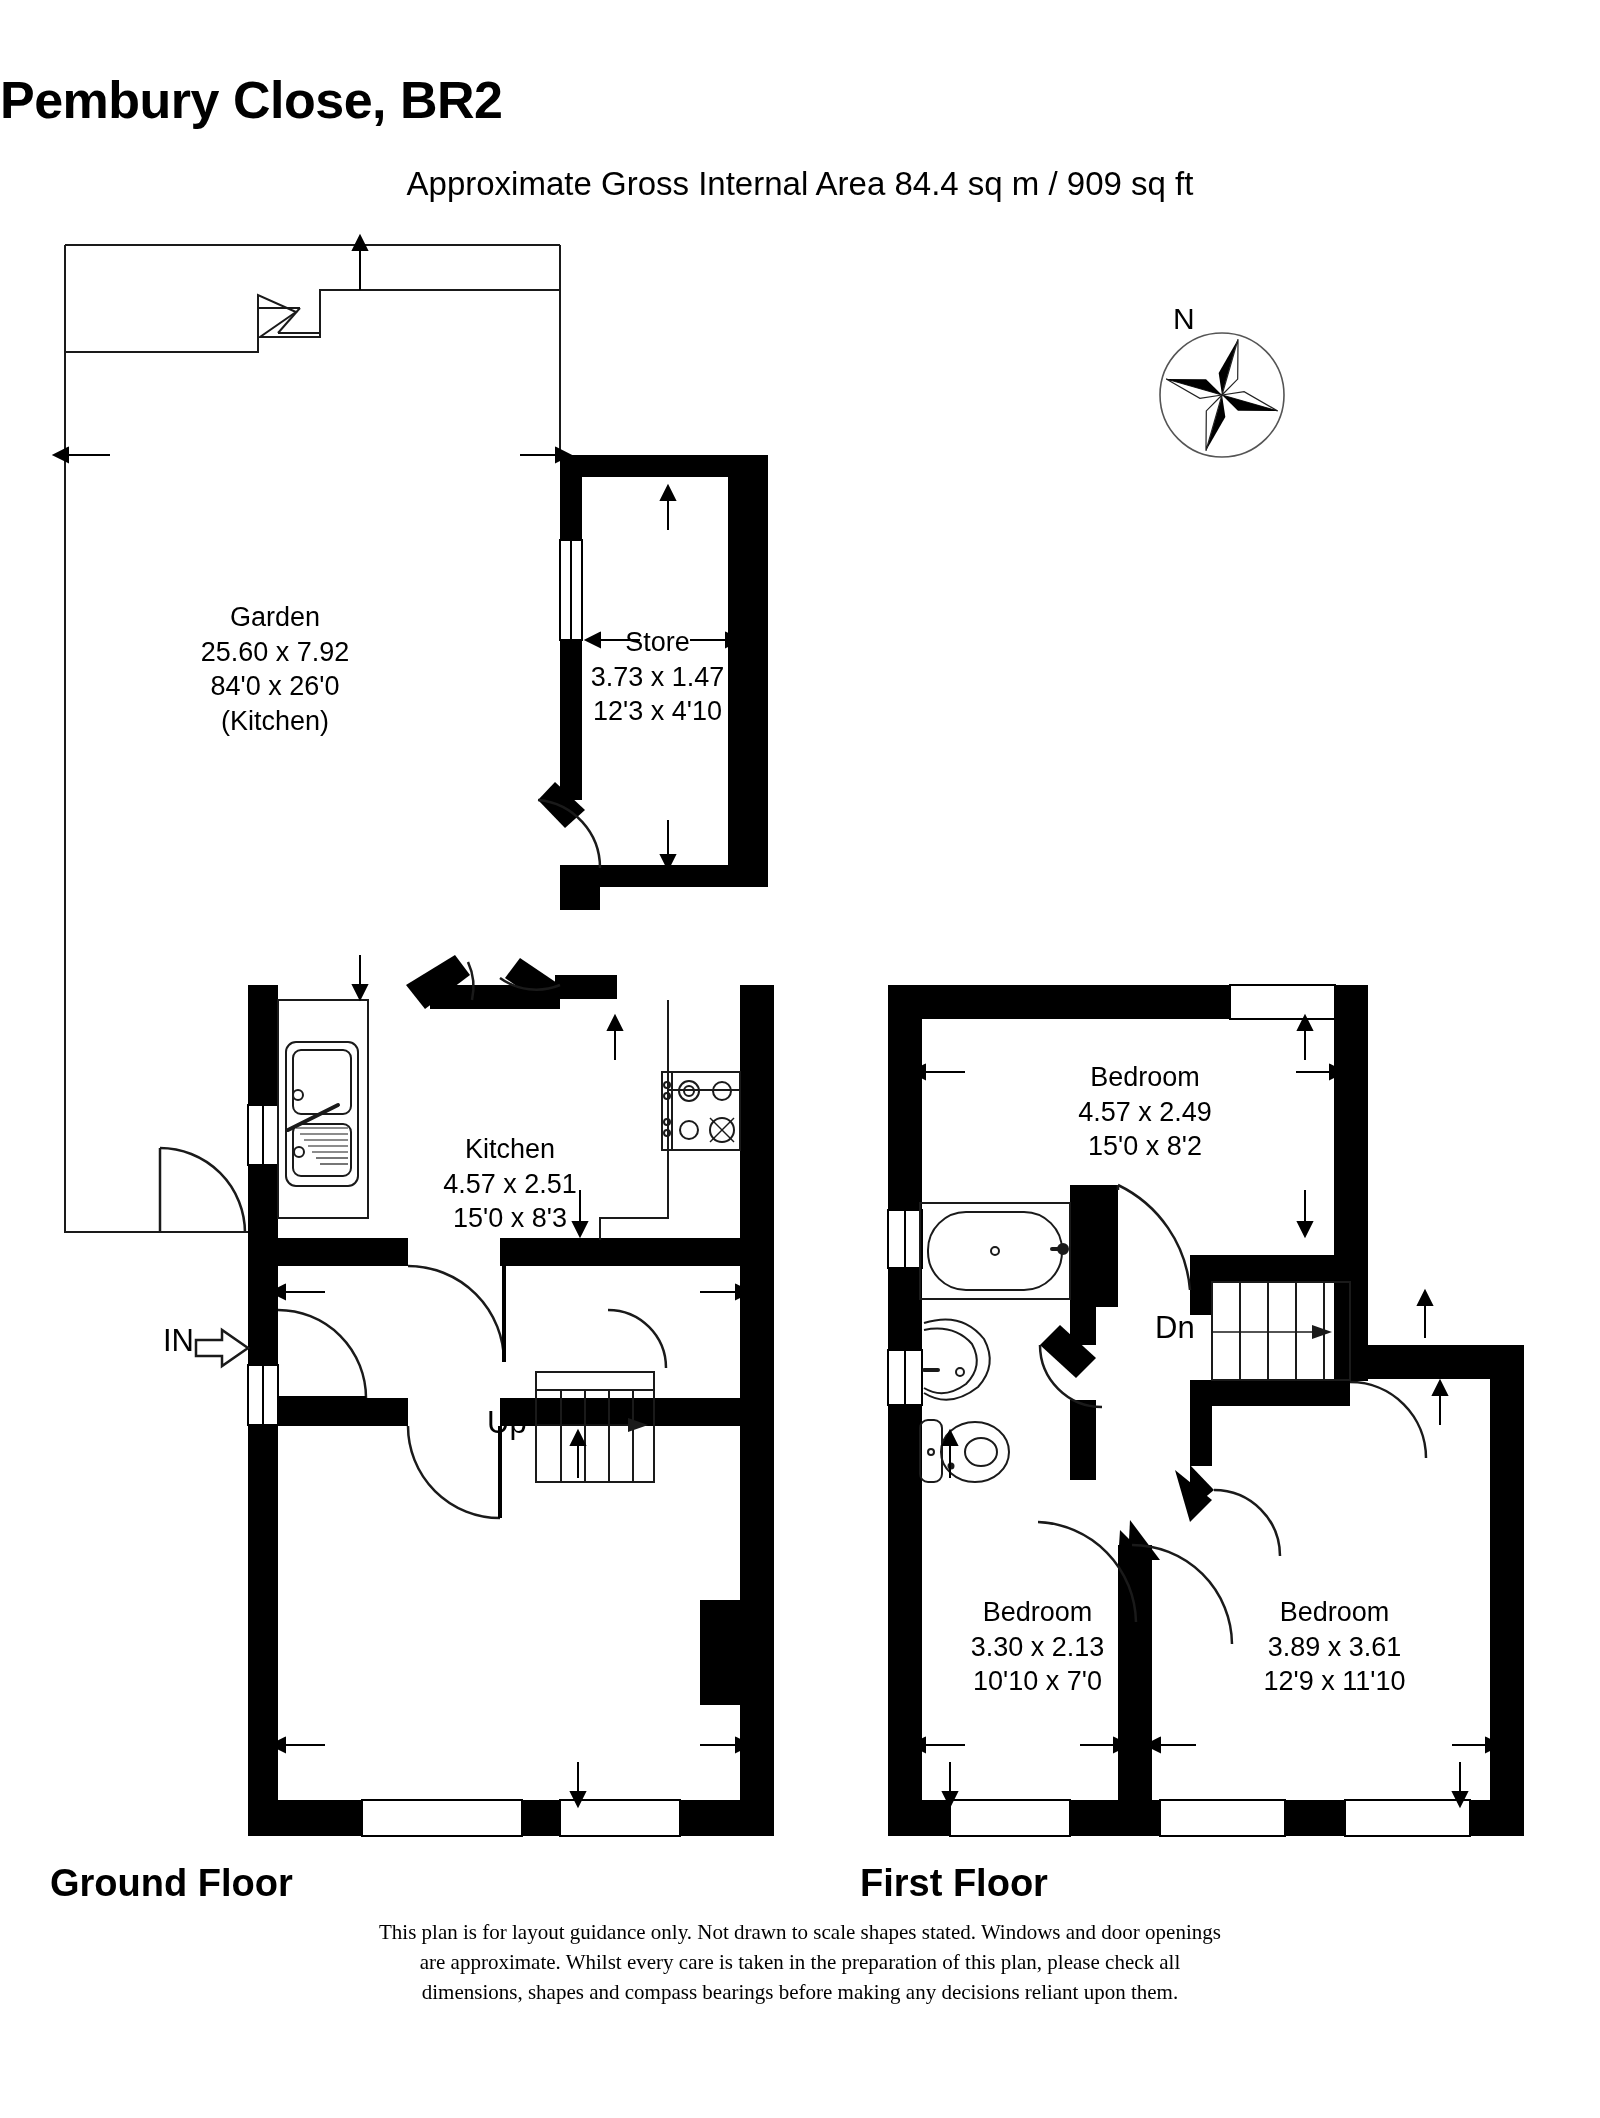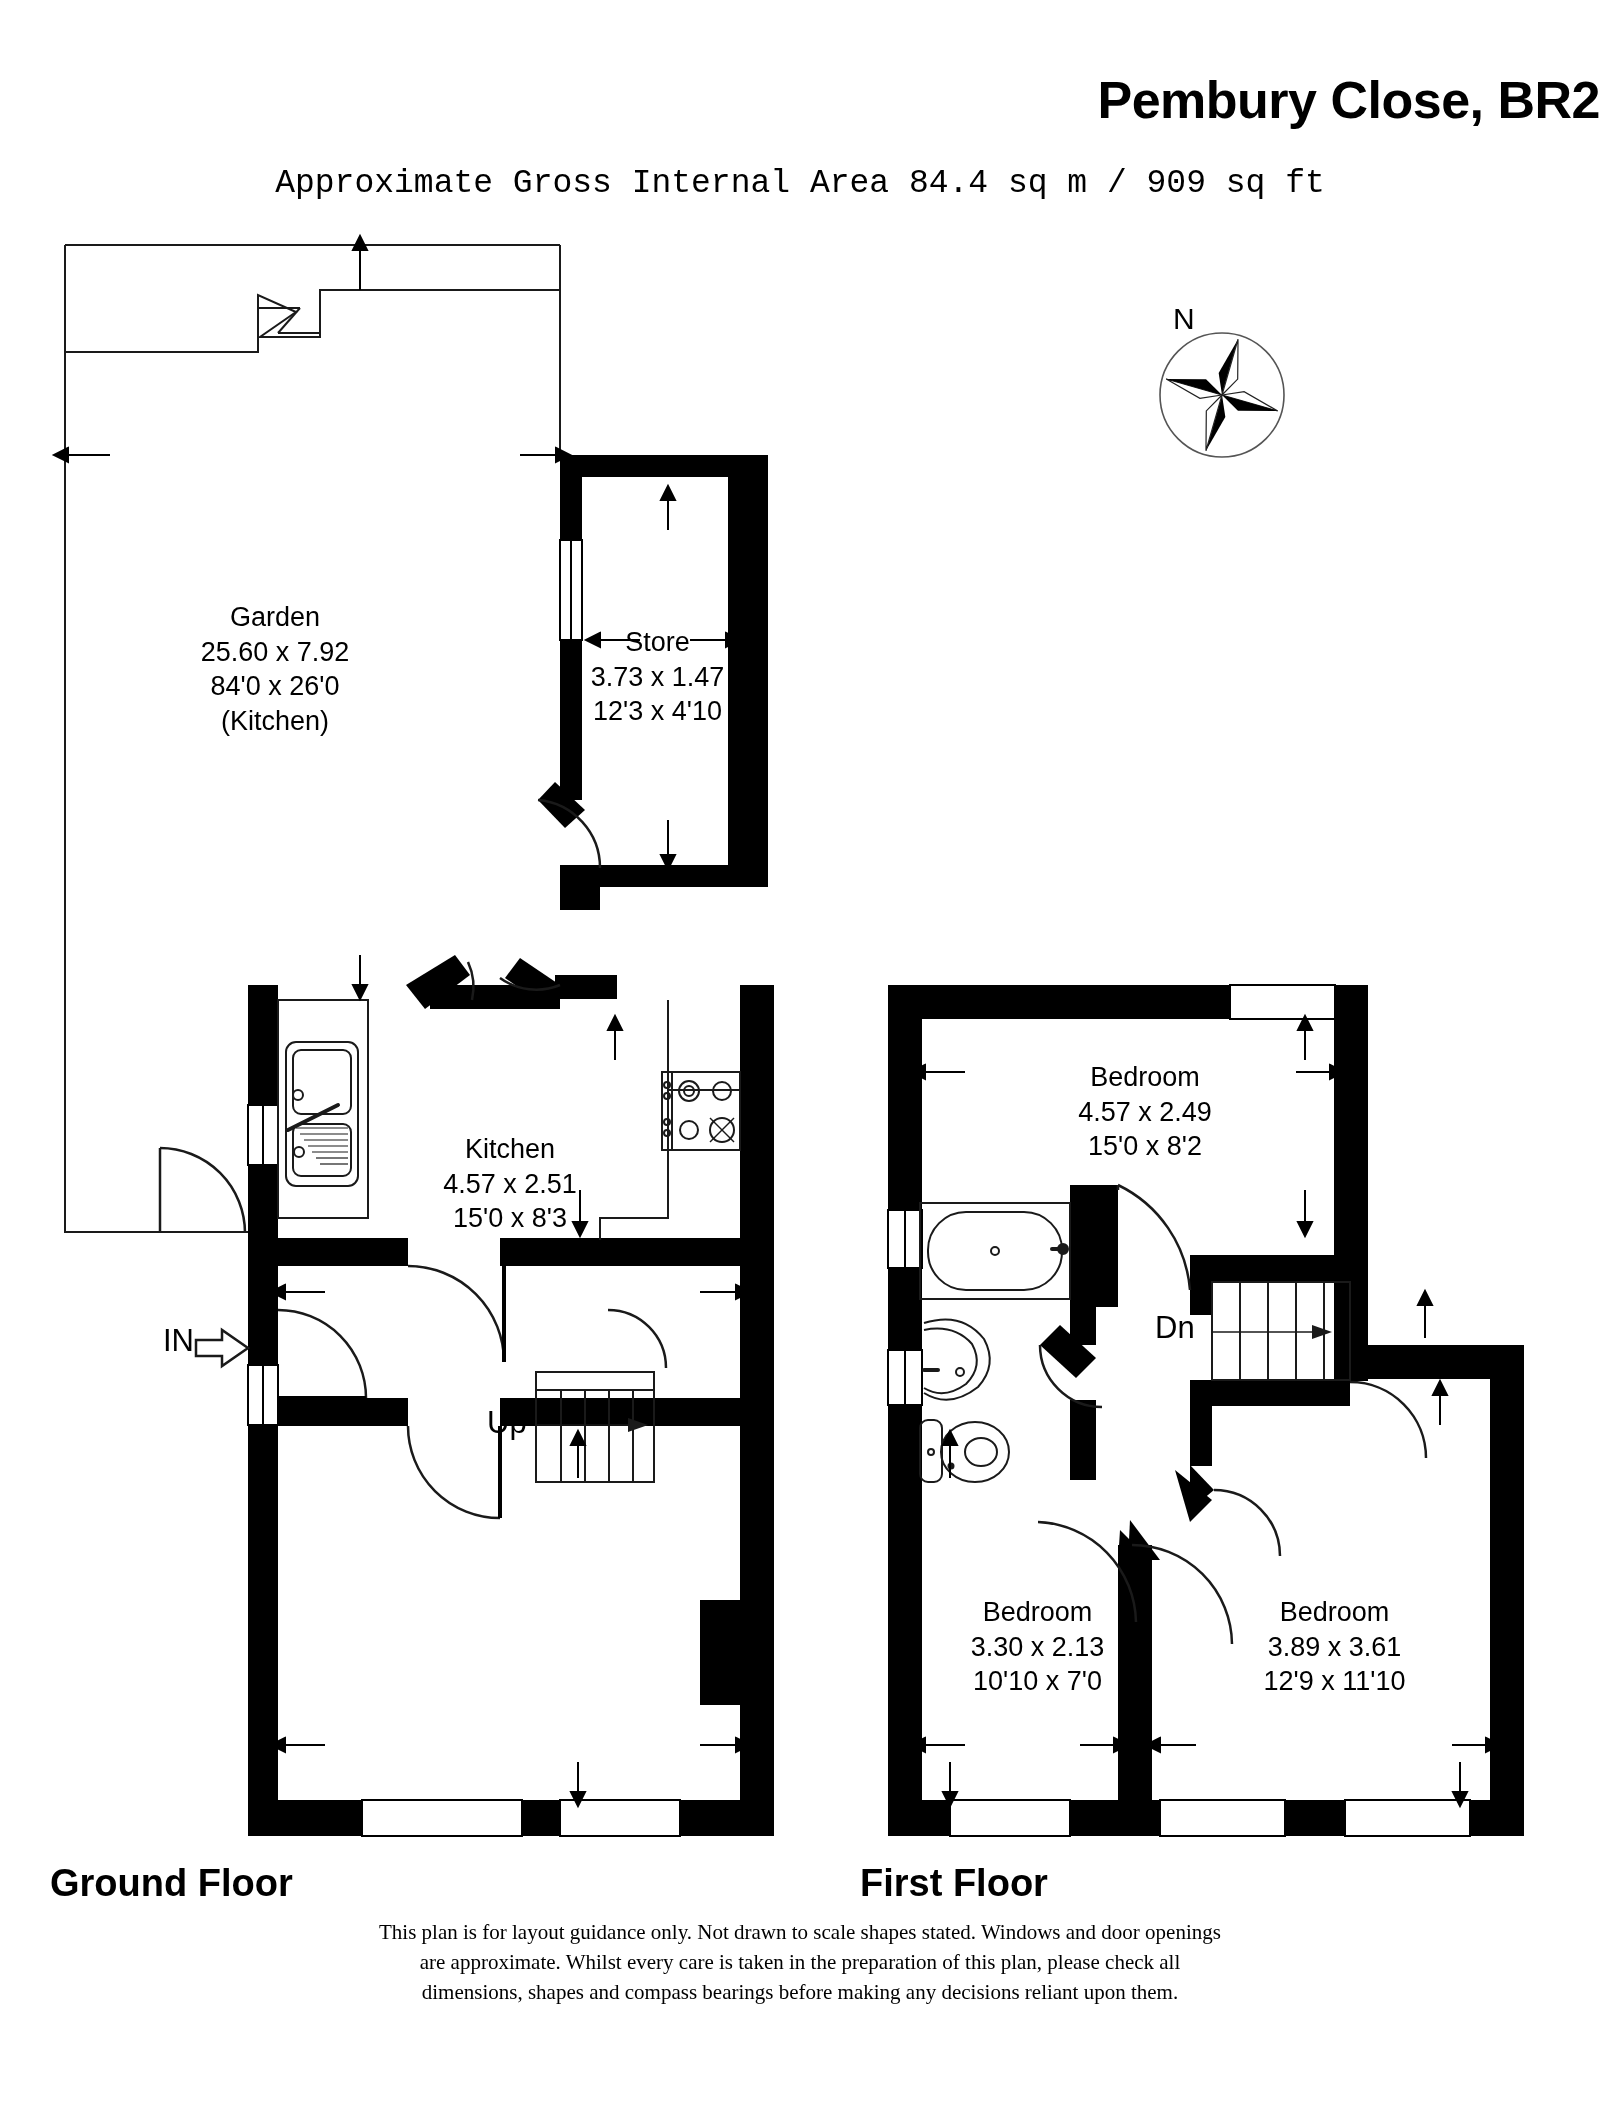--- a/index.html
+++ b/index.html
@@ -8,27 +8,27 @@
     font-family:"Liberation Sans", sans-serif;
     color:#000;
     position:relative;
     overflow:hidden;
   }
   .page{position:relative;width:1600px;height:2118px;}
 
   
   .title{
     position:absolute;top:70px;left:0;width:1600px;
-    text-align:right;
+    text-align:left;
     font-size:52px;font-weight:bold;letter-spacing:-0.5px;
   }
   .subtitle{
     position:absolute;top:165px;left:0;width:1600px;
     text-align:center;
-    font-size:33px;font-weight:normal;font-family:Liberation Mono, monospace;
+    font-size:33px;font-weight:normal;
   }
 
   
   .compass{position:absolute;left:1160px;top:310px;width:120px;height:140px;}
   .compass .n-label{
     position:absolute;left:13px;top:-6px;font-size:30px;line-height:1;
   }
 
   
   .floor-label{

